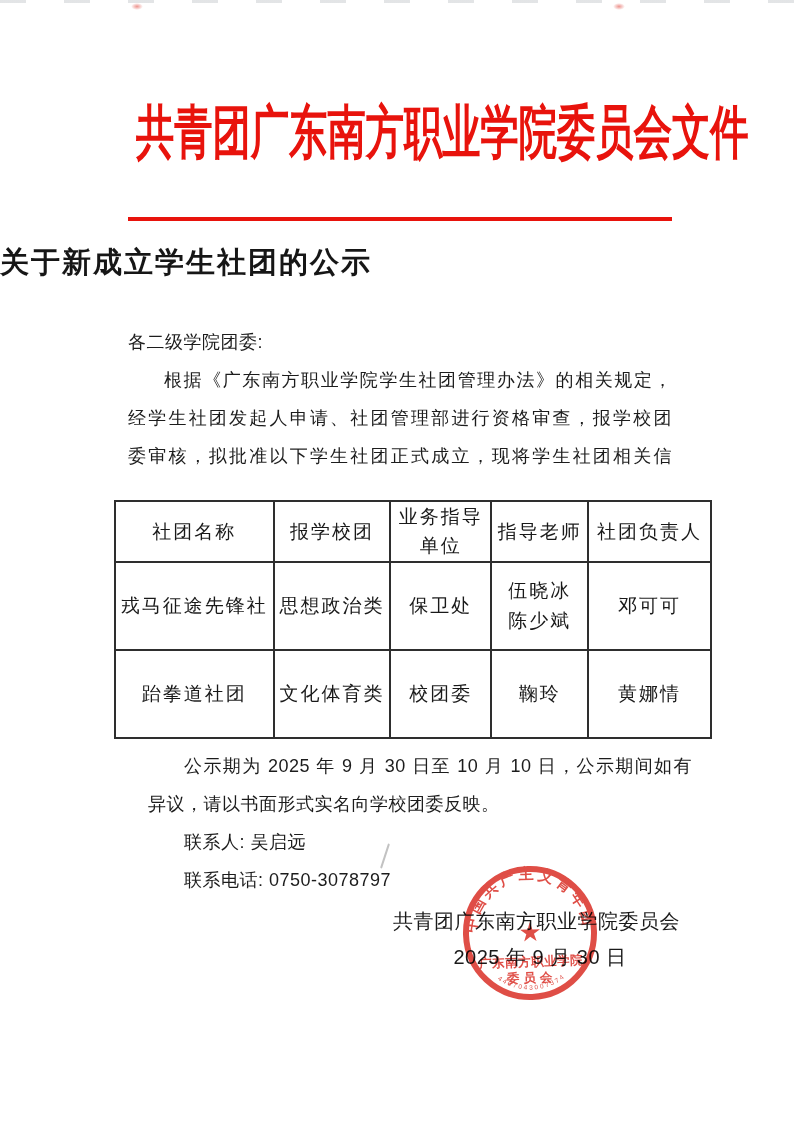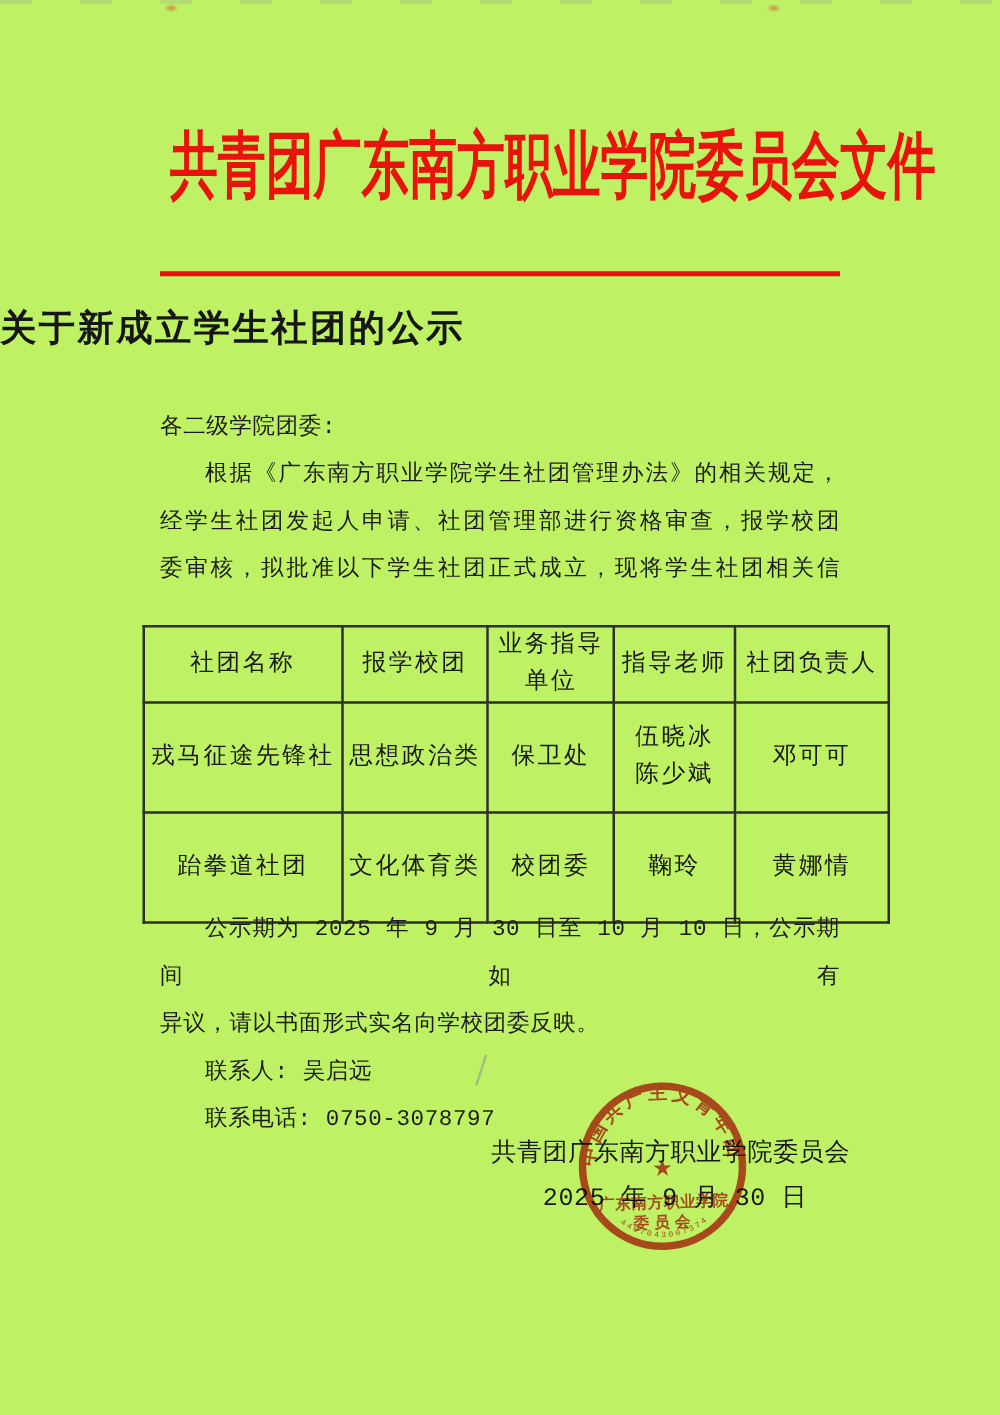--- a/index.html
+++ b/index.html
@@ -1,19 +1,19 @@
 <!DOCTYPE html>
 <html><head>
 <meta charset="utf-8">
 <style>
   html,body{margin:0;padding:0;background:#e9e9e9;}
   .page{
     position:relative;width:800px;height:1132px;margin:0 auto;
-    background:#bef264;overflow:hidden;
-    font-family:Liberation Mono, monospace;
+    background:#ffffff;overflow:hidden;
+    font-family:Liberation Sans, sans-serif;
     color:#1c1c1c;
   }
   
   .top-scan-dashes{
     position:absolute;left:0;top:0;width:100%;height:3px;opacity:.28;
     background:repeating-linear-gradient(90deg,#9aa0a6 0 26px,transparent 26px 64px);
   }
   .red-smudge{position:absolute;width:12px;height:7px;border-radius:50%;
     background:radial-gradient(ellipse at center,rgba(222,60,50,.55),rgba(222,60,50,0) 70%);}
   .pen-mark{position:absolute;left:384px;top:843px;width:2px;height:26px;
@@ -25,21 +25,21 @@
     transform:scaleX(.66);transform-origin:50% 50%;letter-spacing:0px;
   }
   .red-rule{position:absolute;left:128px;top:217px;width:544px;height:4px;background:#e8130c;}
   .doc-title{
     position:absolute;left:0;top:243px;width:100%;
     font-size:29px;font-weight:700;letter-spacing:2px;color:#161616;
   }
   
   .body-block{position:absolute;left:128px;width:544px;font-size:18px;line-height:38px;letter-spacing:.5px;}
   .bb1{top:323px;}
-  .bb2{top:725px;}
+  .bb2{top:747px;margin-left:20px;}
   .jl{text-align:justify;text-align-last:justify;}
   .indent{text-indent:2em;}
   
   .pub-table{
     position:absolute;left:114px;top:500px;width:598px;
     border-collapse:collapse;table-layout:fixed;
   }
   .pub-table td,.pub-table th{
     border:2px solid #2e2e2e;text-align:center;vertical-align:middle;
     font-size:19px;font-weight:400;letter-spacing:2px;color:#191919;

